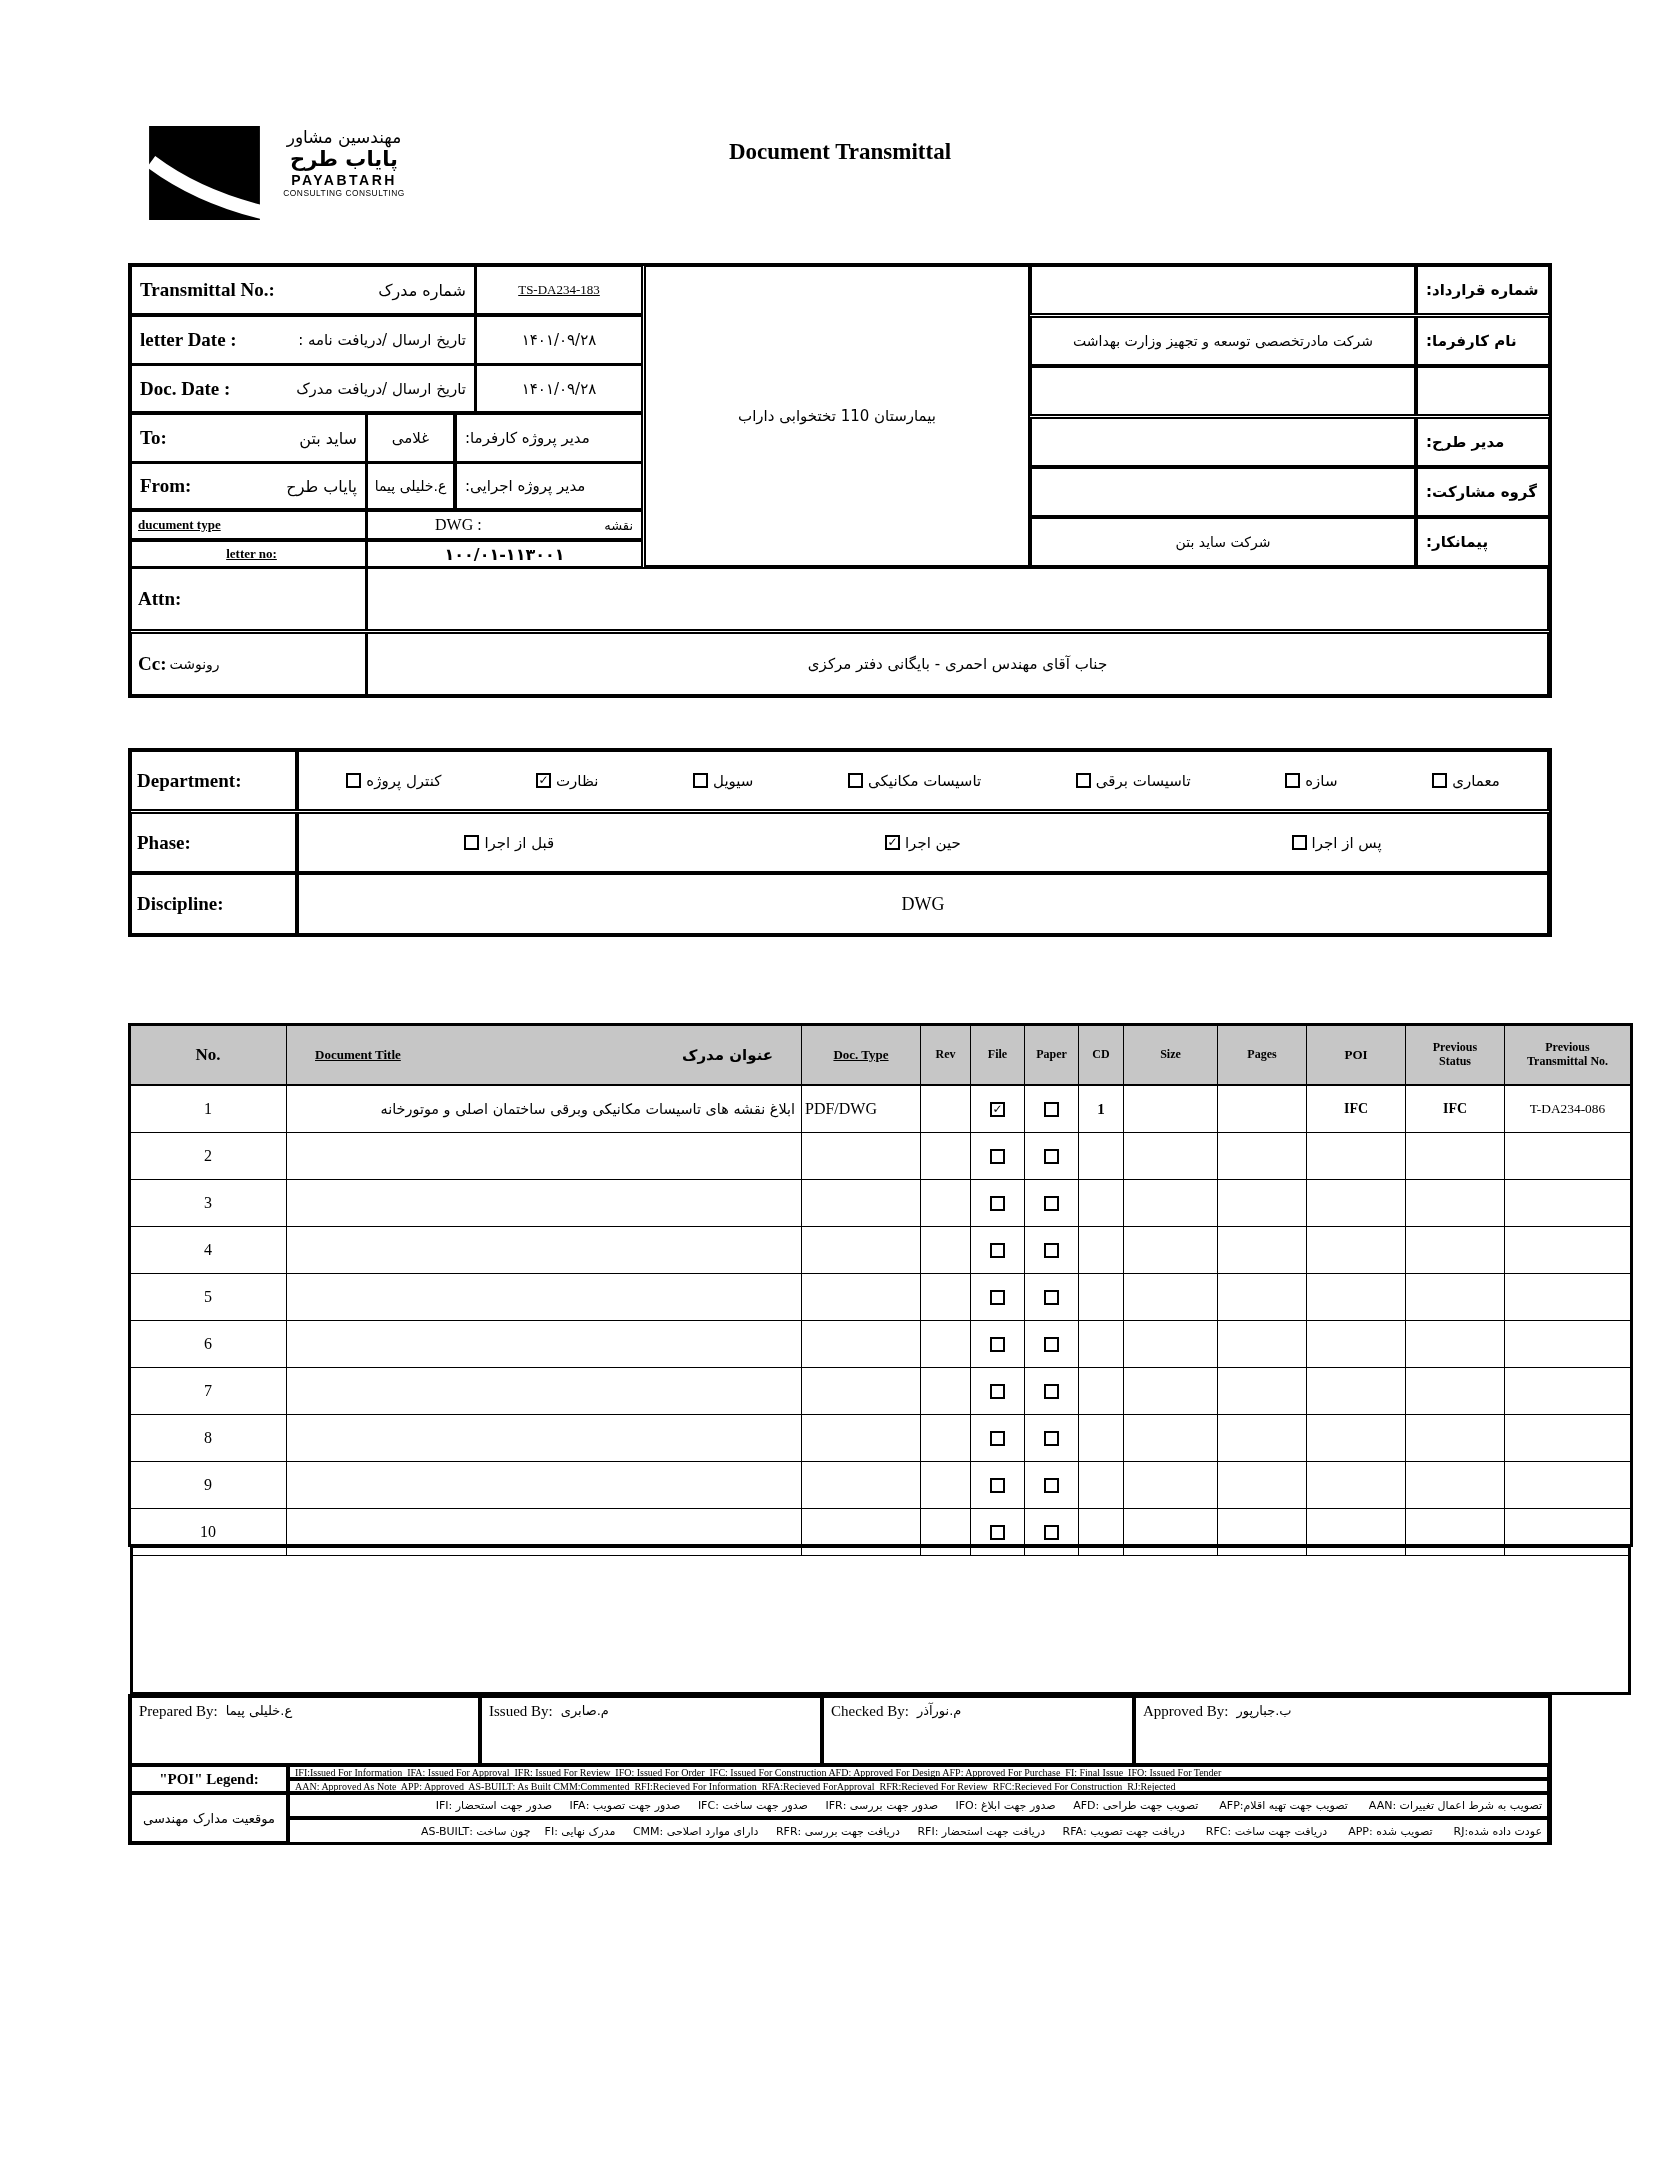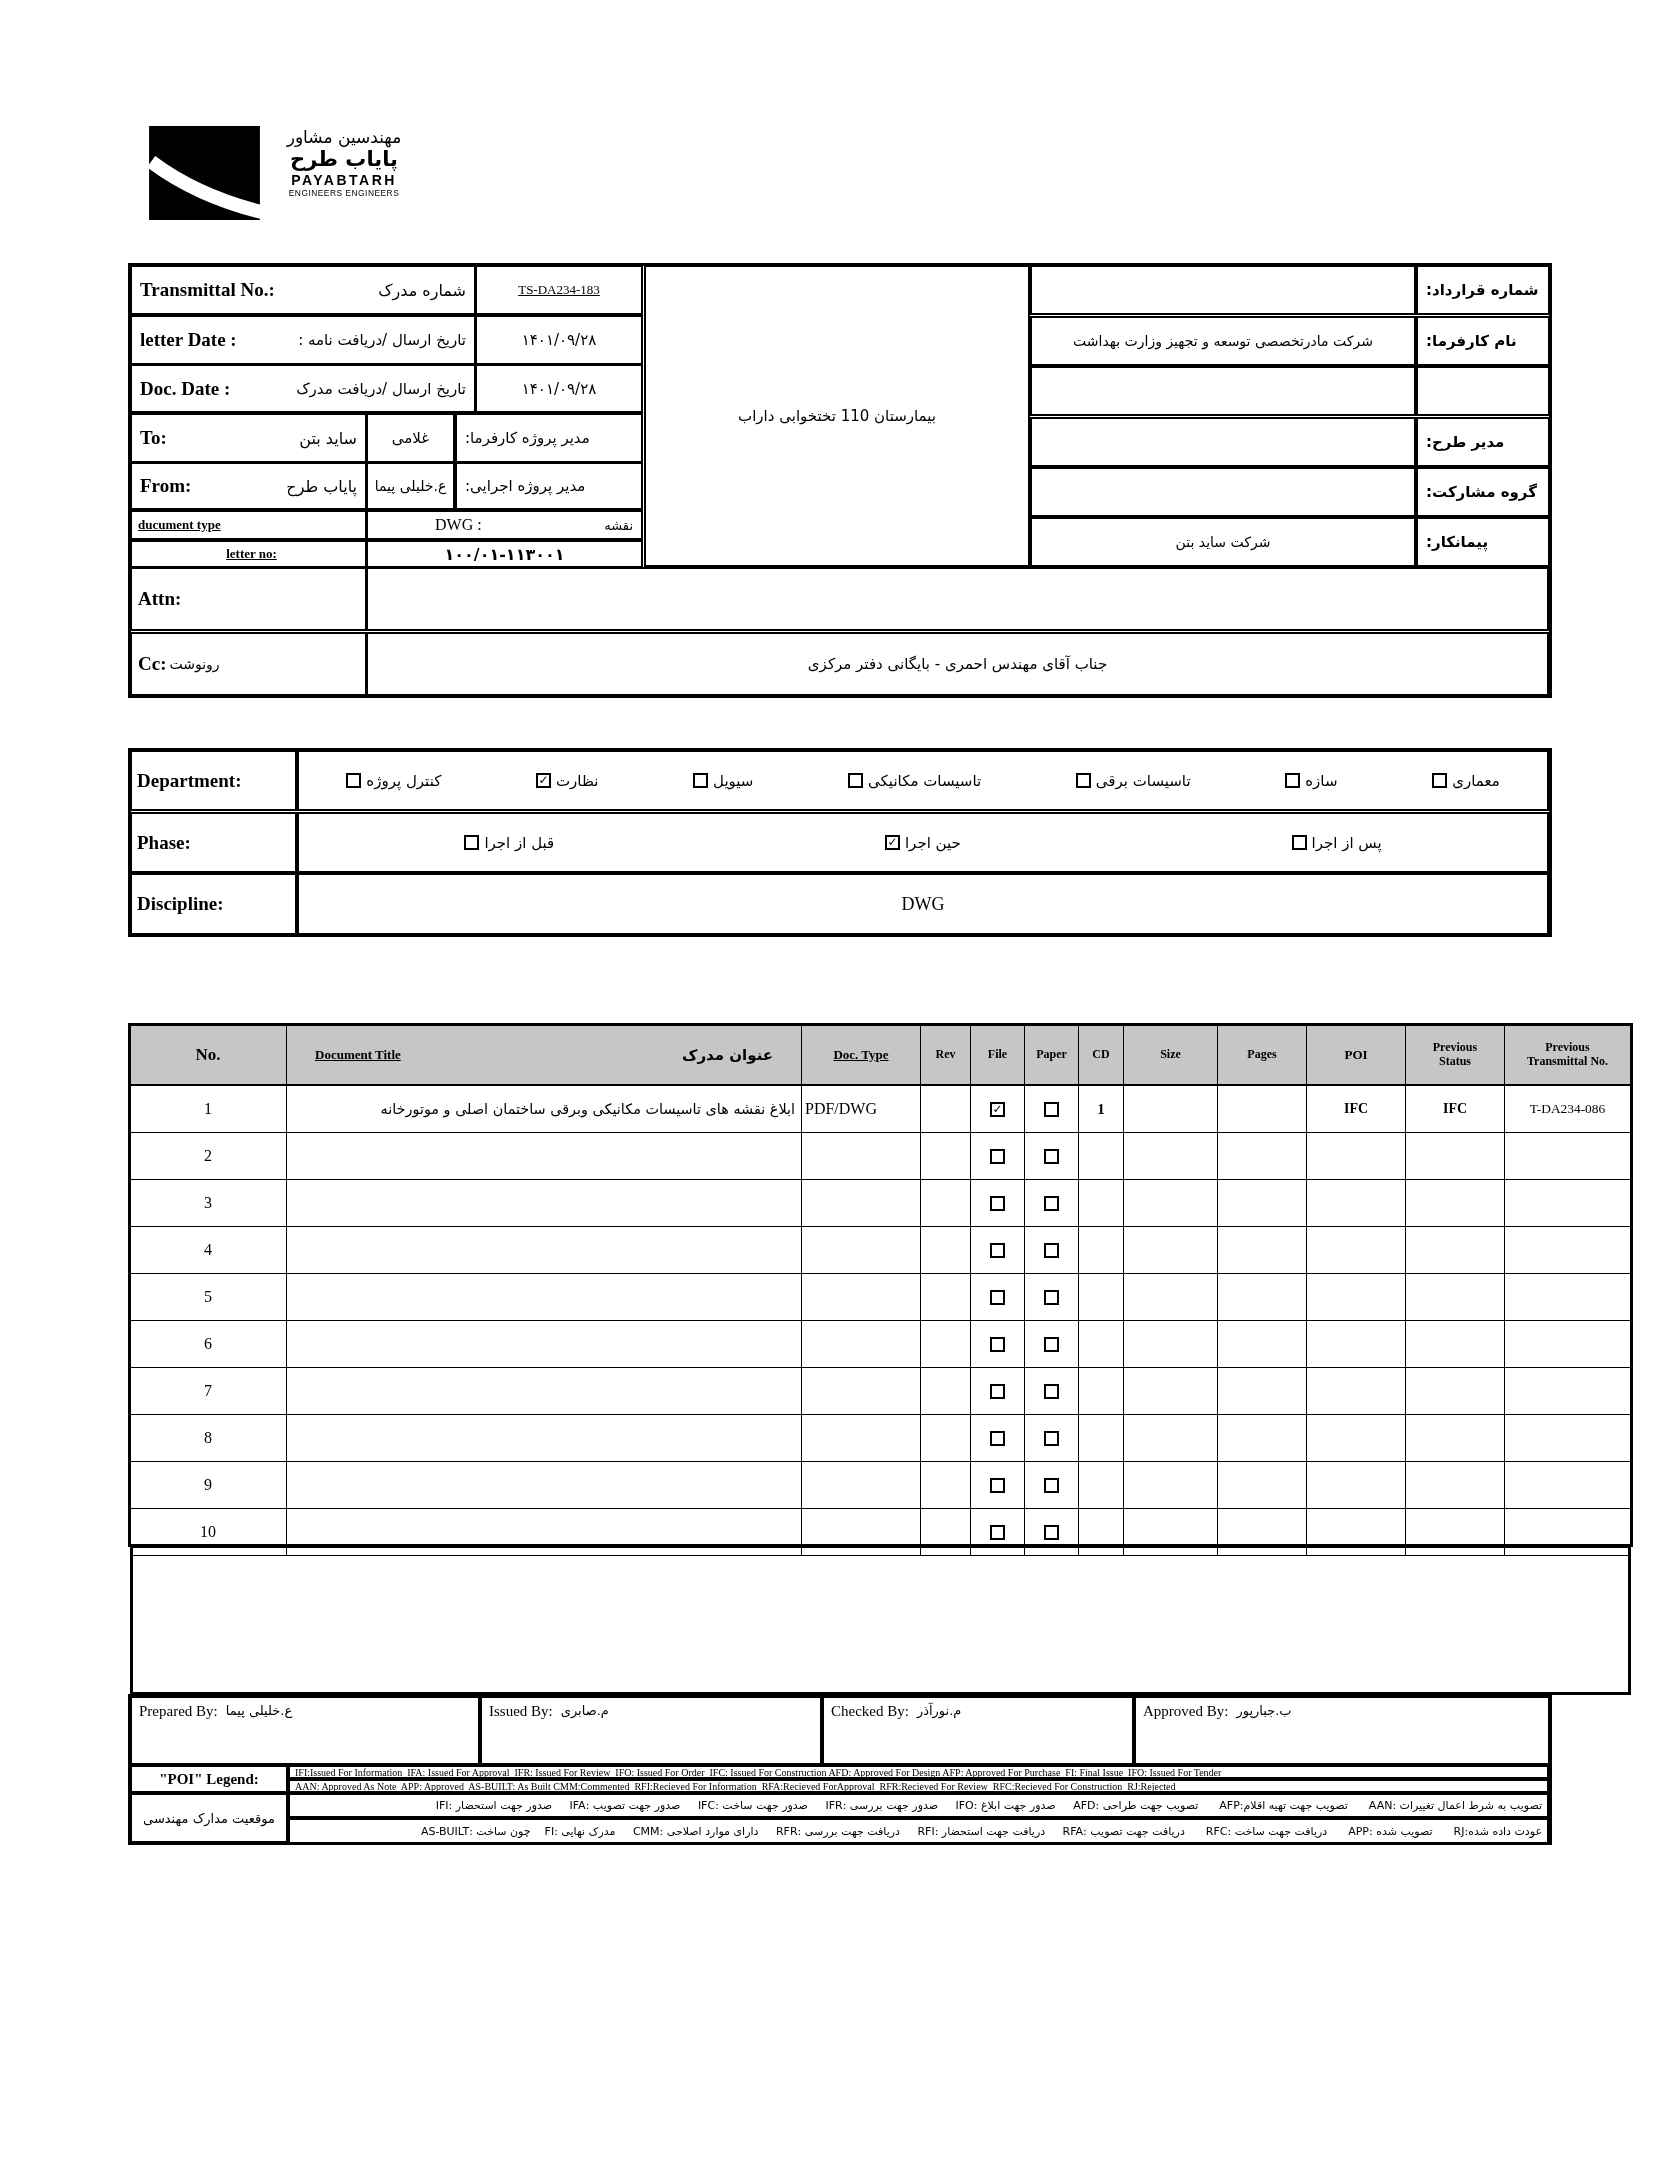--- a/index.html
+++ b/index.html
@@ -42,22 +42,23 @@
   <div class="abs" style="left:149px;top:126px;width:111px;height:94px;">
     <svg width="111" height="94" viewBox="0 0 112 95" xmlns="http://www.w3.org/2000/svg">
       <rect x="0" y="0" width="112" height="95" fill="#000"></rect>
       <path d="M2 36 Q 50 72 118 88" stroke="#fff" stroke-width="14" fill="none"></path>
     </svg>
   </div>
   <div class="abs" style="left:265px;top:127px;width:158px;text-align:center;">
     <div class="fa" style="font-size:17px;">مهندسین مشاور</div>
     <div class="fa" style="font-size:21px;font-weight:bold;line-height:1.2;">پایاب طرح</div>
     <div class="en" style="font-size:14px;letter-spacing:2.5px;font-family:'Liberation Sans',sans-serif;">PAYABTARH</div>
-    <div style="font-size:8.4px;letter-spacing:0.5px;font-family:'Liberation Sans',sans-serif;">ENGINEERS ENGINEERS</div>
-  </div>
+    <div style="font-size:8.4px;letter-spacing:0.5px;font-family:'Liberation Sans',sans-serif;">CONSULTING CONSULTING</div>
+  </div>
+  <div class="abs en" style="left:130px;top:139px;width:1420px;text-align:center;font-size:23px;">Document Transmittal</div>
 
   <div class="cell between" style="left:130px;top:265px;width:346px;height:50px;">
     <span class="en v19">Transmittal No.:</span>
     <span class="fa v16">شماره مدرک</span>
   </div>
   <div class="cell v17" style="left:475px;top:265px;width:168px;height:50px;">TS-DA234-183</div>
 
   <div class="cell between" style="left:130px;top:315px;width:346px;height:50px;">
     <span class="en v19">letter Date  :</span>
     <span class="fa v15" style="direction:rtl;">تاریخ ارسال /دریافت نامه :</span>

